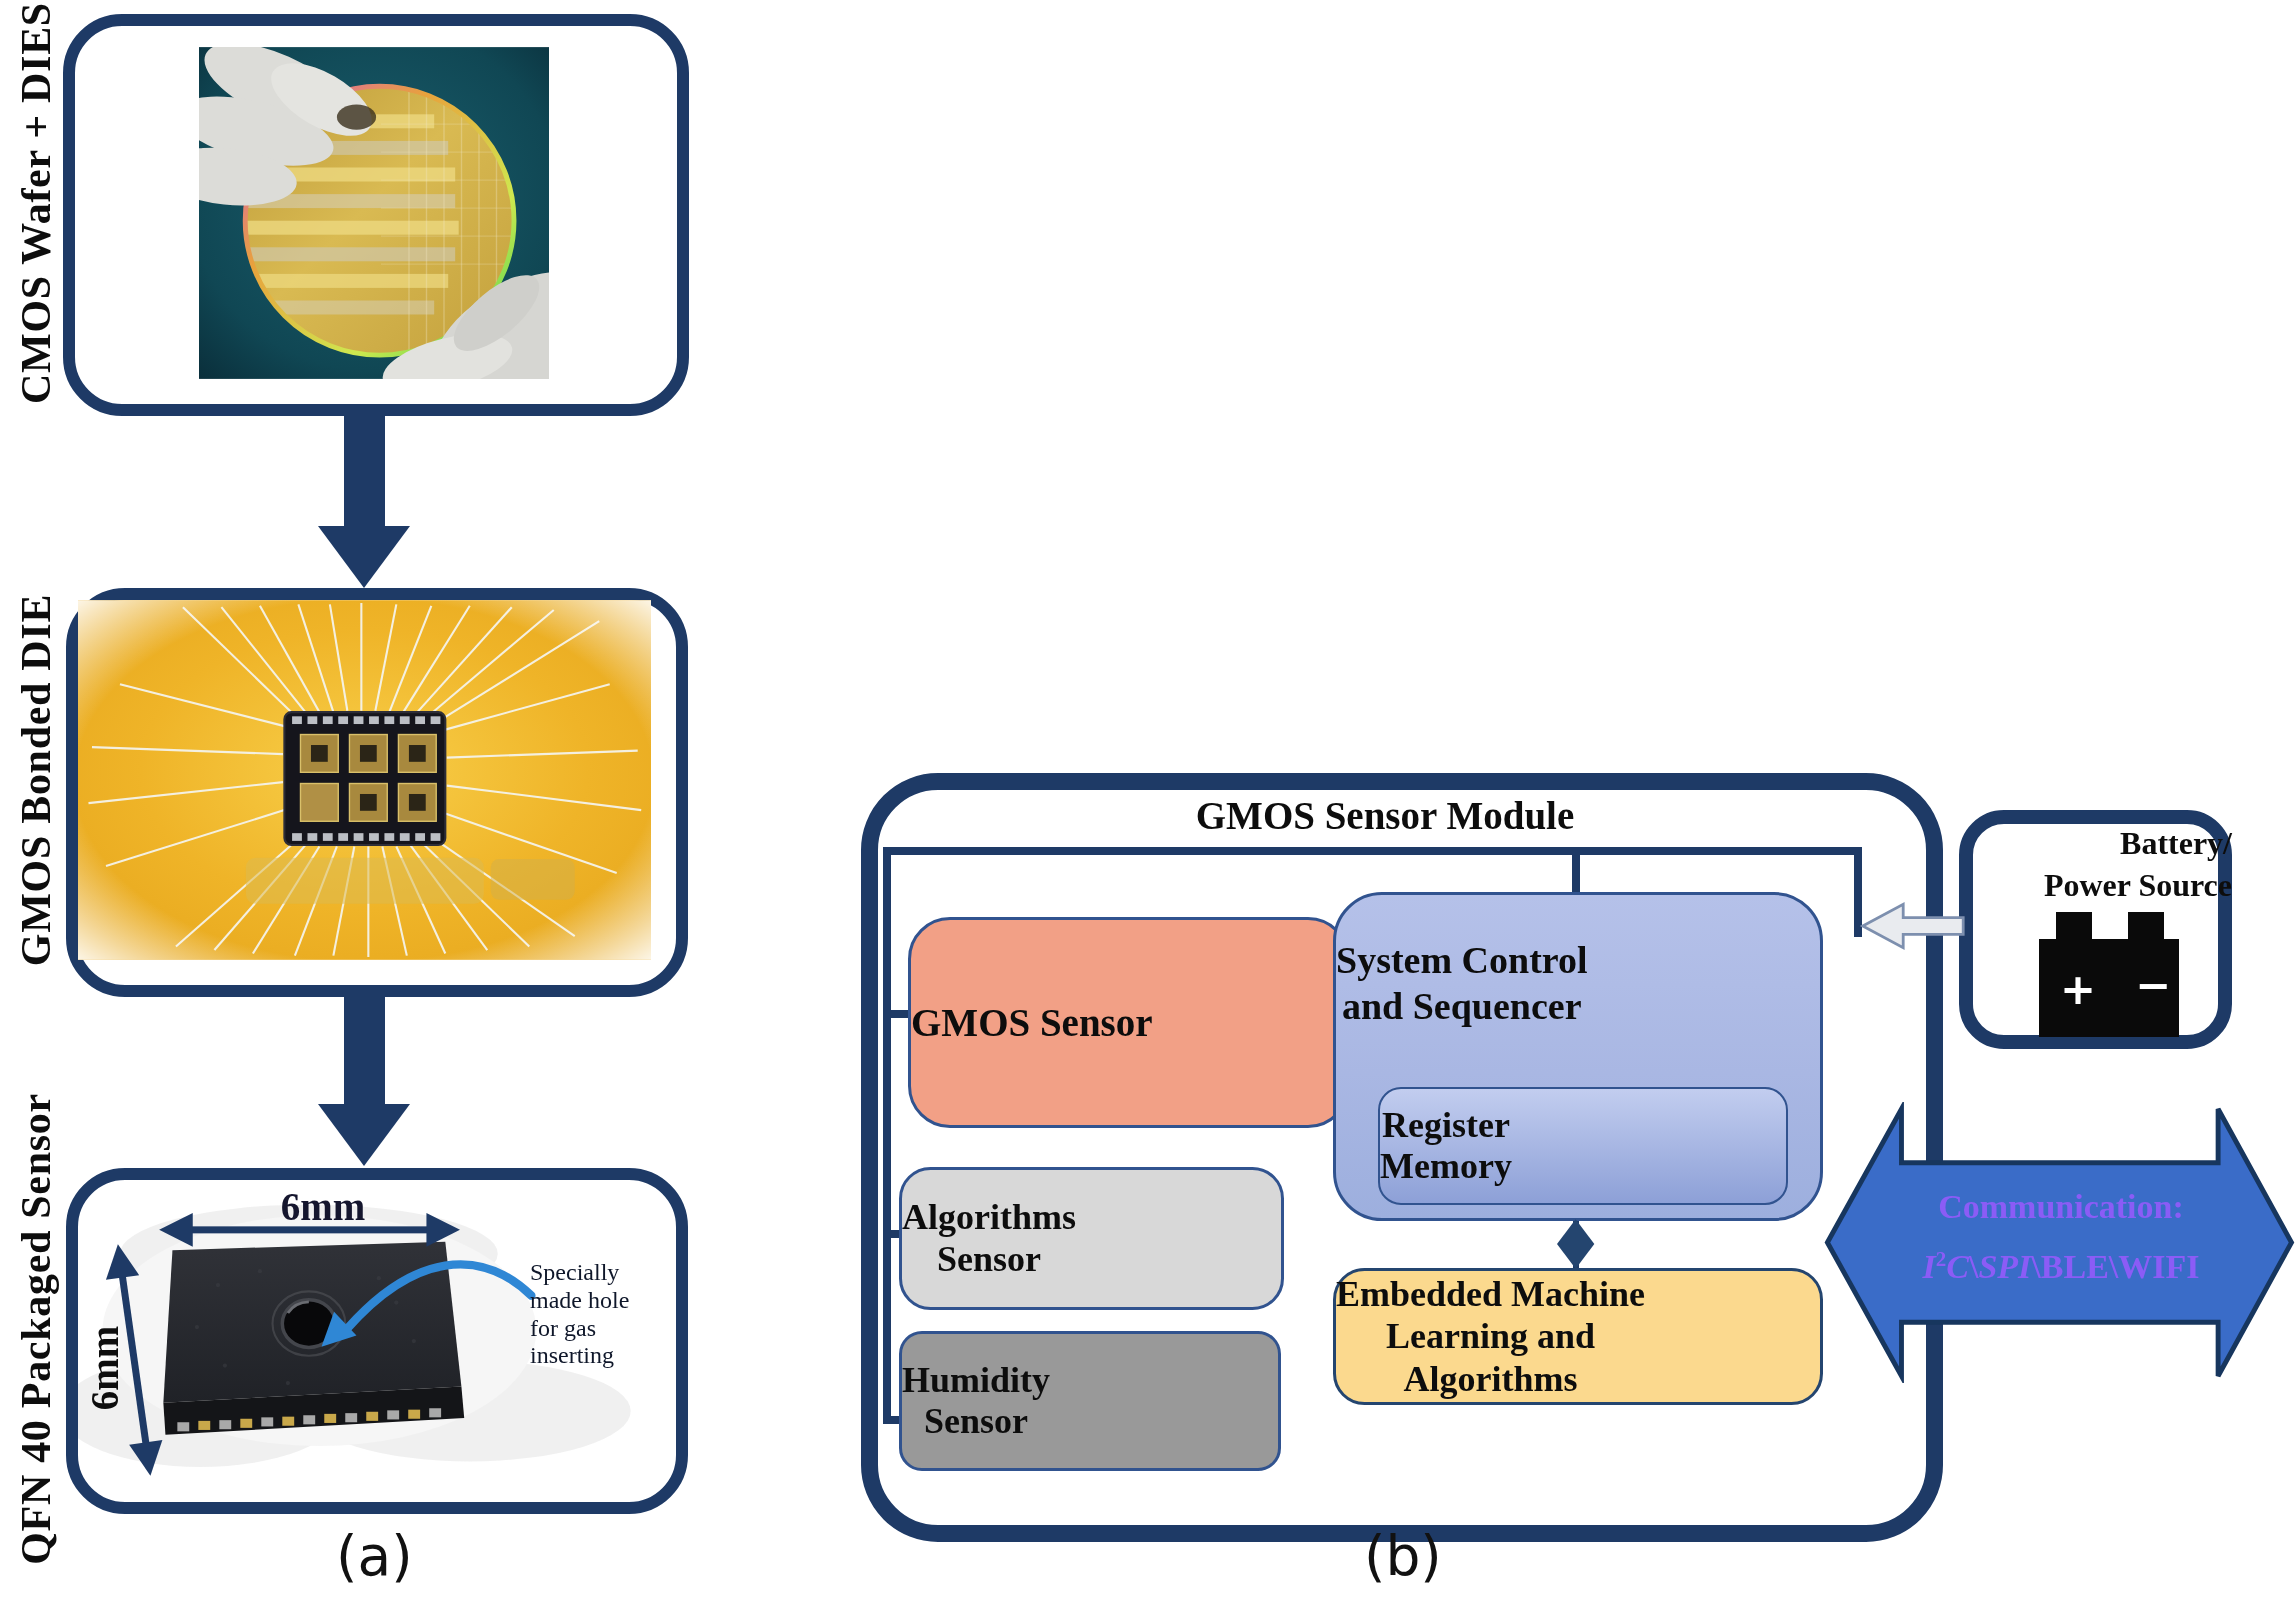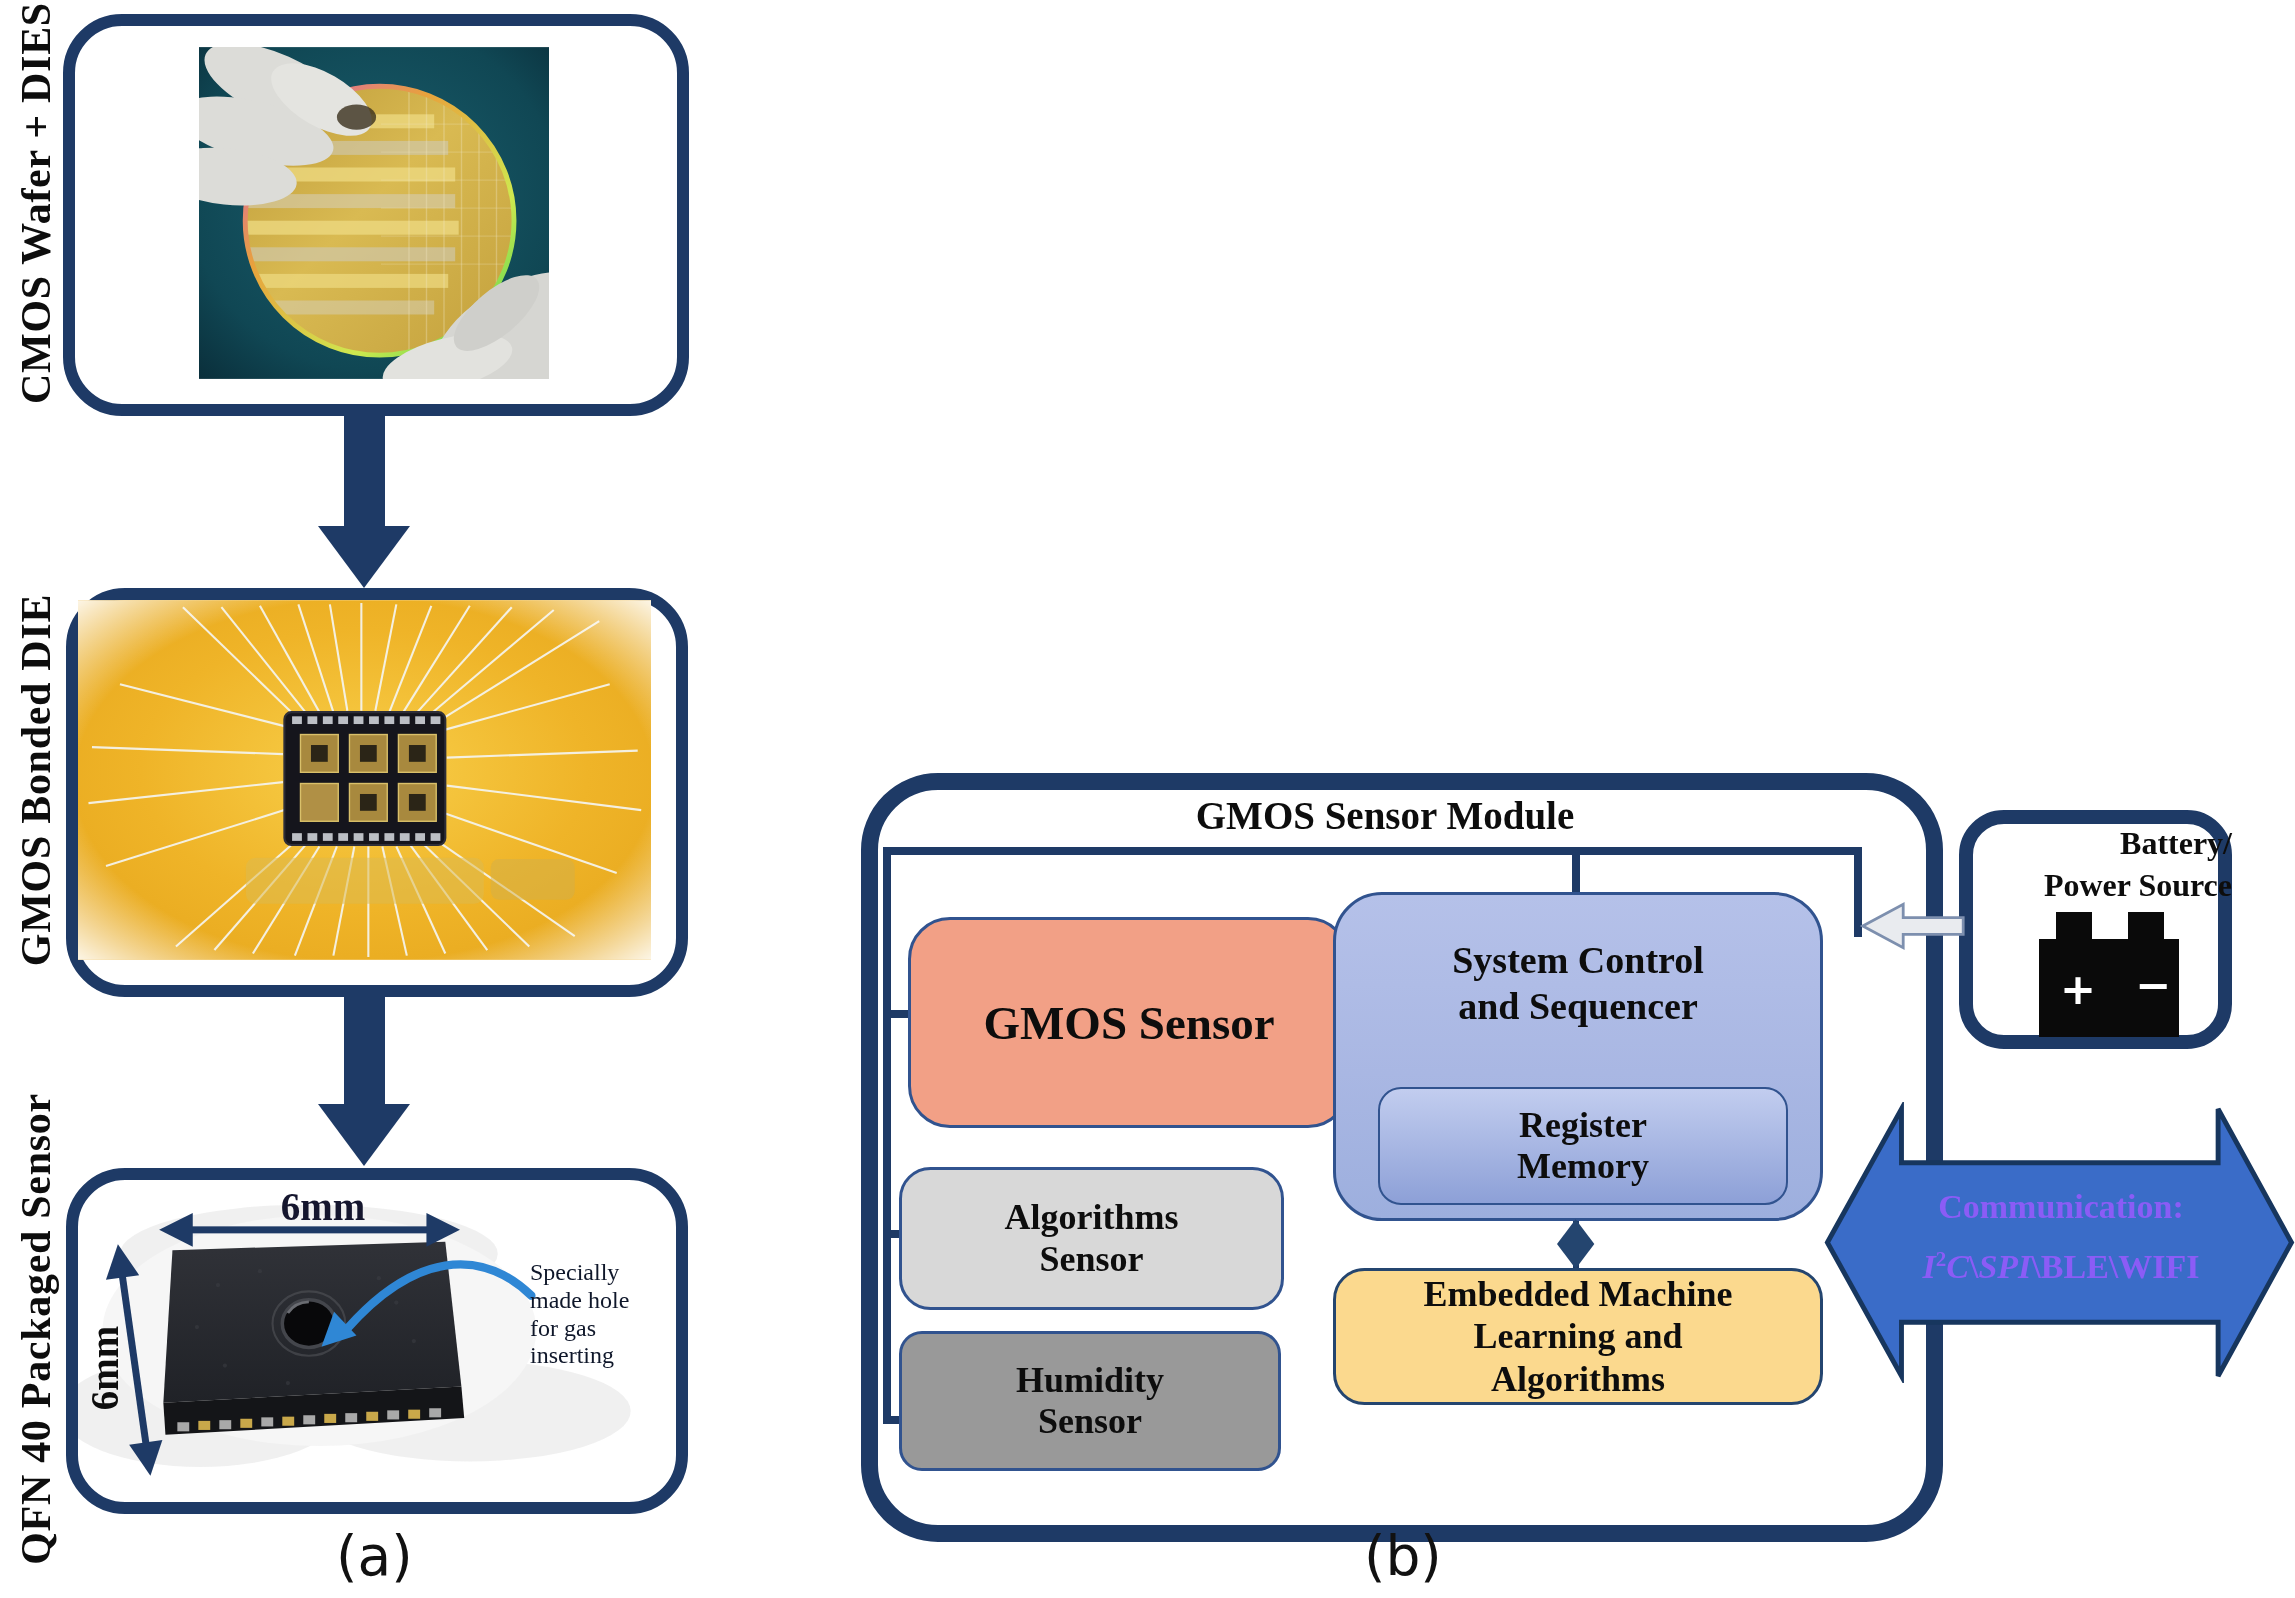--- a/index.html
+++ b/index.html
@@ -23,24 +23,24 @@
                font-size:55px;color:#111;z-index:4;}
 
   .dim-label{position:absolute;font-size:39px;font-weight:600;color:#15162e;z-index:6;text-align:center;}
   .annotation{position:absolute;font-size:24px;line-height:1.16;color:#0f172a;z-index:6;}
 
   
   .module-box{position:absolute;left:861px;top:773px;width:1048px;height:735px;
               border:17px solid var(--navy,#1e3a66);border-radius:77px;background:transparent;z-index:1;}
   .module-title{position:absolute;left:861px;top:793px;width:1048px;text-align:center;
                 font-size:39px;font-weight:bold;z-index:3;}
-  .block{position:absolute;display:flex;align-items:center;justify-content:center;
+  .block{position:absolute;display:flex;align-items:center;
          text-align:center;font-weight:bold;z-index:4;box-sizing:border-box;border:3.5px solid #31538f;}
   .b-gmos{left:908px;top:917px;width:442px;height:211px;border-radius:42px;
-          background:var(--salmon,#f2a086);font-size:47px;}
+          background:var(--salmon,#f2a086);font-size:39px;}
   .b-temp{left:899px;top:1167px;width:385px;height:143px;border-radius:31.5px;
           background:var(--light_gray,#d8d8d8);font-size:36px;line-height:1.15;}
   .b-hum{left:899px;top:1331px;width:382px;height:140px;border-radius:23px;
          background:var(--mid_gray,#999999);font-size:36px;line-height:1.15;}
   .b-sys{left:1333px;top:892px;width:490px;height:329px;border-radius:49px;
          background:linear-gradient(180deg,#b5c1e9 0%,#a9b7e3 55%,#9dafde 100%);
          font-size:38px;line-height:1.2;align-items:flex-start;padding-top:43px;}
   .b-reg{left:1378px;top:1087px;width:410px;height:118px;border-radius:23px;border-width:2.8px;
          background:linear-gradient(180deg,#c2cdef 0%,#8da0d7 100%);font-size:36px;line-height:1.15;}
   .b-emb{left:1333px;top:1268px;width:490px;height:137px;border-radius:31.5px;border-color:#24456f;

